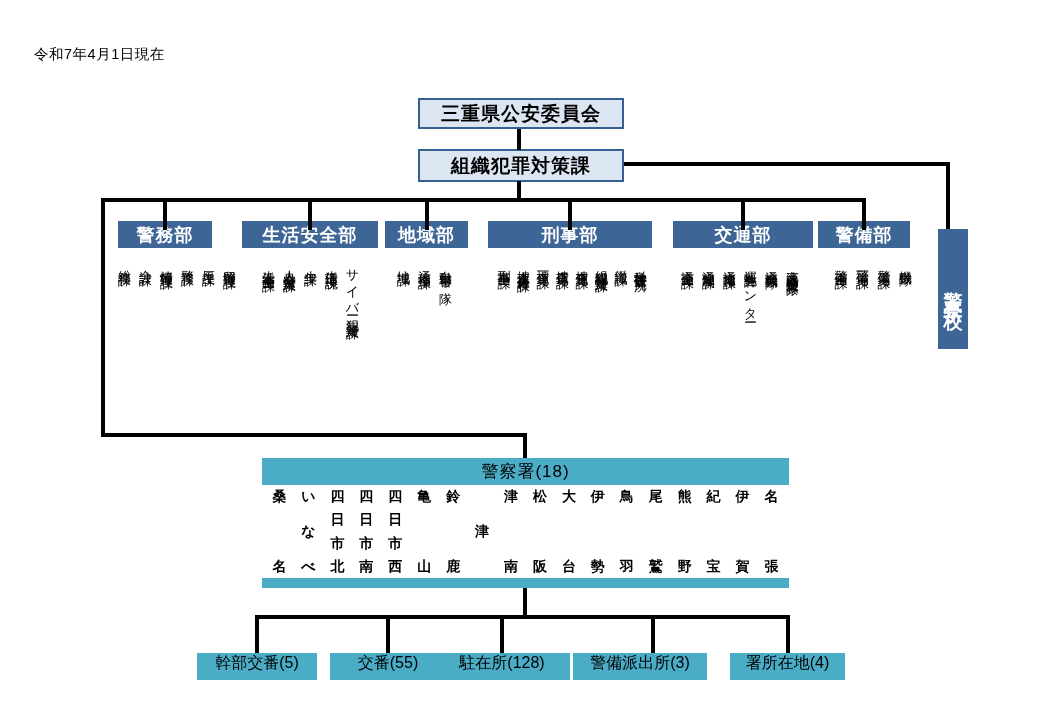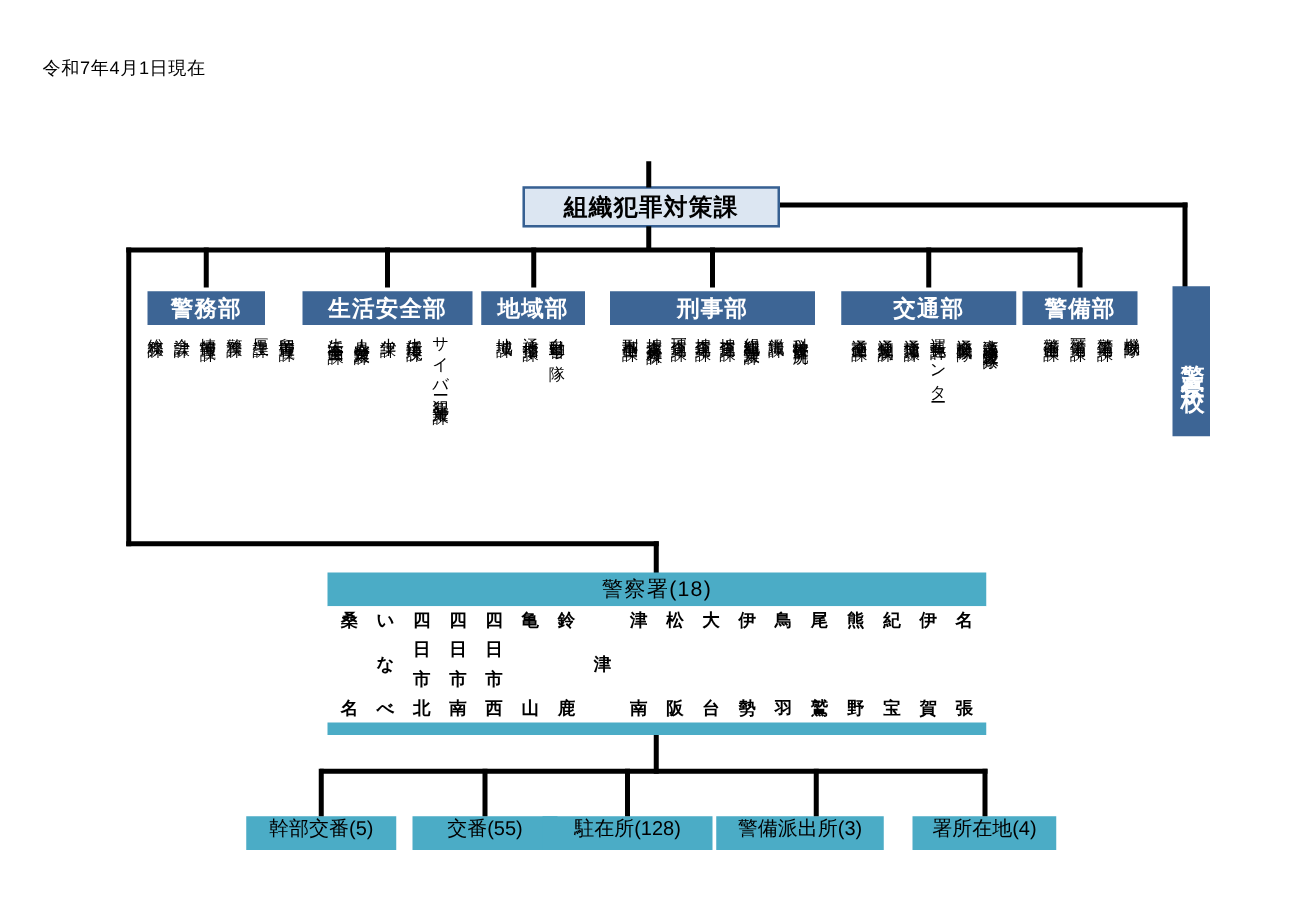--- a/index.html
+++ b/index.html
@@ -3,21 +3,21 @@
 <meta charset="utf-8">
 <style>
   html,body{margin:0;padding:0;background:#fff;}
   .canvas{position:relative;width:1040px;height:720px;background:#ffffff;overflow:hidden;
           font-family:"Liberation Sans",sans-serif;color:#000;margin-top:37px;}
   .line{position:absolute;background:#000000;}
   .box-light{position:absolute;background:#DCE6F2;border:2.5px solid #376092;box-sizing:border-box;
              display:flex;align-items:center;justify-content:center;
              font-size:19px;font-weight:bold;letter-spacing:1px;}
   .date-note{position:absolute;left:34px;top:8px;font-size:14.5px;letter-spacing:.5px;}
-  .dept-header{position:absolute;top:196px;height:27px;background:#3D6595;color:#fff;
+  .dept-header{position:absolute;top:184px;height:27px;background:#3D6595;color:#fff;
                display:flex;align-items:center;justify-content:center;
                font-size:18px;font-weight:bold;letter-spacing:1px;}
   .dept-list{position:absolute;top:223px;display:flex;flex-direction:row-reverse;
              justify-content:flex-start;align-items:flex-start;}
   .division{writing-mode:vertical-rl;text-orientation:mixed;font-size:13px;
             letter-spacing:1.5px;white-space:nowrap;}
   .school{position:absolute;left:938px;top:192px;width:30px;height:120px;background:#3D6595;
           color:#fff;writing-mode:vertical-rl;text-orientation:mixed;font-size:19px;font-weight:bold;
           letter-spacing:6px;display:flex;align-items:center;justify-content:center;}
   .stations-header{position:absolute;left:262px;top:421px;width:527px;height:27px;background:#4BACC6;
@@ -31,20 +31,23 @@
   .sub-box{position:absolute;top:616px;height:27px;background:#4BACC6;
           display:flex;justify-content:center;font-size:16px;}
 </style>
 </head>
 <body>
 
 <div class="canvas">
 
   <div class="date-note">令和7年4月1日現在</div>
 
+  <div class="box-light" style="left:418px;top:61px;width:206px;height:31px;">
+    <span>三重県公安委員会</span>
+  </div>
   <div class="box-light" style="left:418px;top:112px;width:206px;height:33px;">
     <span>組織犯罪対策課</span>
   </div>
 
   <div class="line" style="left:517px;top:92px;width:4px;height:21px;"></div>
   <div class="line" style="left:517px;top:144px;width:4px;height:19px;"></div>
   <div class="line" style="left:101px;top:161px;width:765px;height:4px;"></div>
   <div class="line" style="left:624px;top:125px;width:326px;height:4px;"></div>
   <div class="line" style="left:946px;top:125px;width:4px;height:68px;"></div>
   <div class="line" style="left:101px;top:161px;width:4px;height:239px;"></div>

